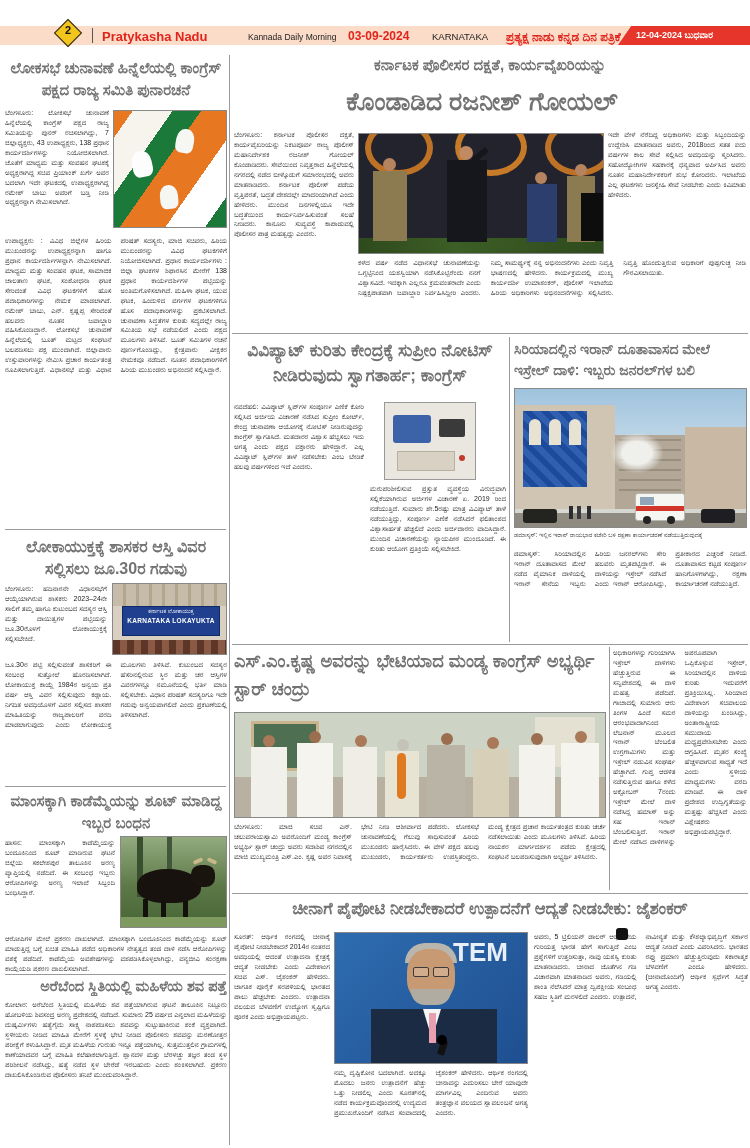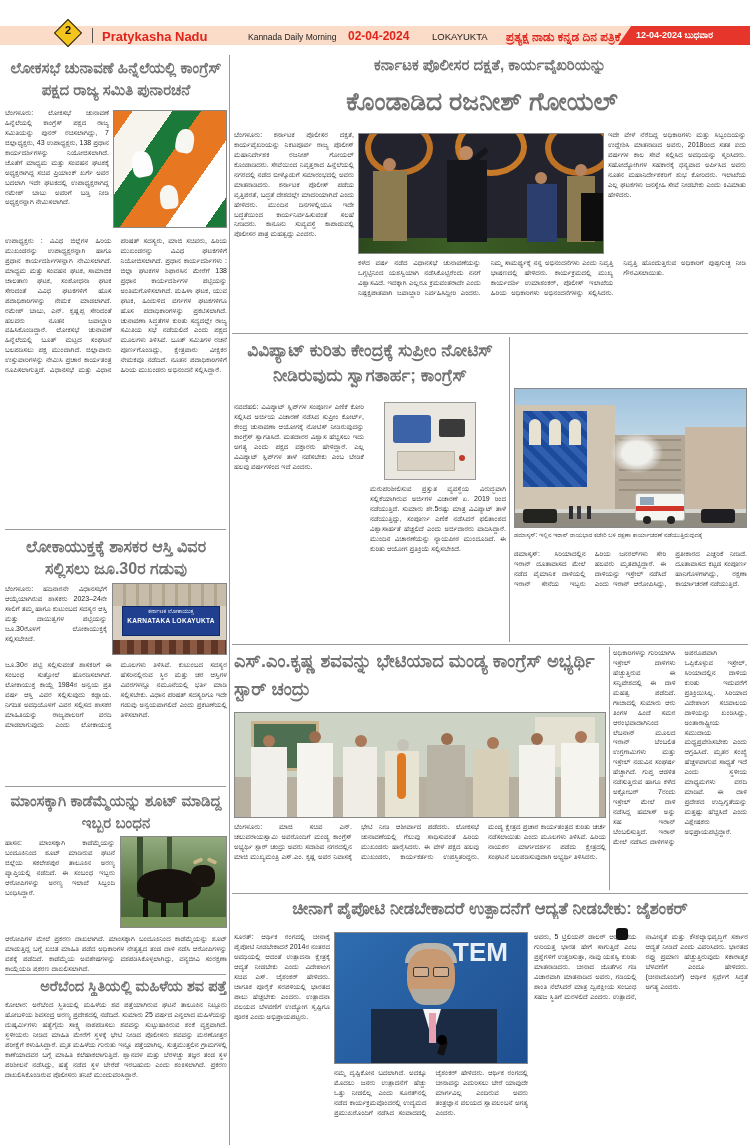--- a/index.html
+++ b/index.html
@@ -40,22 +40,22 @@
 <div id="page">
 
   <div id="mast">
     <div class="inner">
       <div class="diamond">
           <span>2</span>
         </div>
       <div class="mastdiv"></div>
       <div class="brand">Pratykasha Nadu</div>
       <div class="brandsub">Kannada Daily Morning</div>
-      <div class="mdate">02-04-2024</div>
-      <div class="mday">LOKAYUKTA</div>
+      <div class="mdate">03-09-2024</div>
+      <div class="mday">KARNATAKA</div>
       <div class="mtag">ಪ್ರತ್ಯಕ್ಷ ನಾಡು ಕನ್ನಡ ದಿನ ಪತ್ರಿಕೆ</div>
       <div class="datebox">
           <span>12-04-2024 ಬುಧವಾರ</span>
         </div>
     </div>
   </div>
 
   <div class="abs vrule" style="left:229px;top:55px;height:1090px;"></div>
   <div class="abs hrule" style="left:232px;top:333px;width:516px;"></div>
   <div class="abs vrule" style="left:509px;top:337px;height:305px;"></div>
@@ -135,20 +135,21 @@
   <div class="abs" style="left:370px;top:402px;width:136px;height:238px;">
     <div class="ph" style="position:relative;left:0;top:0;width:92px;height:78px;background:#e9e7e0;margin:0 0 4px 14px;border:1px solid #999;">
       <div class="sh" style="left:8px;top:12px;width:38px;height:28px;background:#3c63a8;border-radius:3px;"></div>
       <div class="sh" style="left:54px;top:16px;width:26px;height:18px;background:#3a3a3a;border-radius:2px;"></div>
       <div class="sh" style="left:12px;top:48px;width:56px;height:18px;background:#d9d2c4;border:1px solid #b8b0a0;"></div>
       <div class="sh" style="left:74px;top:52px;width:6px;height:6px;background:#c23a2a;border-radius:50%;"></div>
     </div>
     <div class="bt" style="width:136px;height:152px;">ಮರುಪರಿಶೀಲಿಸುವ ಪ್ರಸ್ತುತ ವ್ಯವಸ್ಥೆಯ ವಿರುದ್ಧವಾಗಿ ಸಲ್ಲಿಕೆಯಾಗಿರುವ ಅರ್ಜಿಗಳ ವಿಚಾರಣೆ ಏ. 2019 ರಿಂದ ನಡೆಯುತ್ತಿದೆ. ಸುಮಾರು ಶೇ.5ರಷ್ಟು ಮಾತ್ರ ವಿವಿಪ್ಯಾಟ್ ತಾಳೆ ನಡೆಯುತ್ತಿದ್ದು, ಸಂಪೂರ್ಣ ಎಣಿಕೆ ನಡೆಸಿದರೆ ಫಲಿತಾಂಶದ ವಿಶ್ವಾಸಾರ್ಹತೆ ಹೆಚ್ಚಲಿದೆ ಎಂದು ಅರ್ಜಿದಾರರು ವಾದಿಸಿದ್ದಾರೆ. ಮುಂದಿನ ವಿಚಾರಣೆಯನ್ನು ನ್ಯಾಯಪೀಠ ಮುಂದೂಡಿದೆ. ಈ ಕುರಿತು ಆಯೋಗ ಪ್ರತಿಕ್ರಿಯೆ ಸಲ್ಲಿಸಬೇಕಿದೆ.</div>
   </div>
 
+  <div class="abs hl" style="left:514px;top:339px;width:234px;font-size:14px;line-height:1.5;text-align:left;">ಸಿರಿಯಾದಲ್ಲಿನ ಇರಾನ್ ದೂತಾವಾಸದ ಮೇಲೆ ಇಸ್ರೇಲ್ ದಾಳಿ: ಇಬ್ಬರು ಜನರಲ್‌ಗಳ ಬಲಿ</div>
   <div class="ph" style="left:514px;top:388px;width:233px;height:140px;background:linear-gradient(180deg,#9fc3de,#cfe0ea 55%,#d8d4c8);">
     <div class="sh" style="left:0;top:16px;width:100px;height:104px;background:#cfc5b2;"></div>
     <div class="sh" style="left:8px;top:22px;width:64px;height:76px;background:repeating-linear-gradient(45deg,#2f5fae 0 6px,#1d4a9a 6px 12px);"></div>
     <div class="sh" style="left:14px;top:30px;width:12px;height:26px;background:#e8e2d2;border-radius:6px 6px 0 0;"></div>
     <div class="sh" style="left:34px;top:30px;width:12px;height:26px;background:#e8e2d2;border-radius:6px 6px 0 0;"></div>
     <div class="sh" style="left:54px;top:30px;width:12px;height:26px;background:#e8e2d2;border-radius:6px 6px 0 0;"></div>
     <div class="sh" style="left:100px;top:46px;width:70px;height:74px;background:#b3a898;"></div>
     <div class="sh" style="left:104px;top:50px;width:62px;height:60px;background:repeating-linear-gradient(0deg,transparent 0 8px,#9a8f7e 8px 10px);"></div>
     <div class="sh" style="left:170px;top:38px;width:63px;height:82px;background:#c9b9a4;"></div>
     <div class="sh" style="left:96px;top:44px;width:52px;height:40px;background:radial-gradient(ellipse,#efefec 0 40%,rgba(255,255,255,0) 72%);"></div>
@@ -162,21 +163,21 @@
     <div class="sh" style="left:8px;bottom:4px;width:34px;height:14px;background:#23231f;border-radius:3px;"></div>
     <div class="sh" style="left:186px;bottom:4px;width:34px;height:14px;background:#1d1d22;border-radius:3px;"></div>
     <div class="sh" style="left:54px;bottom:8px;width:4px;height:13px;background:#2c2c30;"></div>
     <div class="sh" style="left:62px;bottom:8px;width:4px;height:13px;background:#3a3a40;"></div>
     <div class="sh" style="left:72px;bottom:8px;width:4px;height:13px;background:#2c2c30;"></div>
   </div>
   <div class="abs cap" style="left:514px;top:531px;width:233px;height:16px;">ಡಮಾಸ್ಕಸ್: ಇಲ್ಲಿನ ಇರಾನ್ ರಾಯಭಾರ ಕಚೇರಿ ಬಳಿ ರಕ್ಷಣಾ ಕಾರ್ಯಾಚರಣೆ ನಡೆಯುತ್ತಿರುವುದಕ್ಕೆ</div>
   <div class="abs bt bt3" style="left:514px;top:549px;width:233px;height:92px;">ಡಮಾಸ್ಕಸ್: ಸಿರಿಯಾದಲ್ಲಿನ ಇರಾನ್ ದೂತಾವಾಸದ ಮೇಲೆ ನಡೆದ ವೈಮಾನಿಕ ದಾಳಿಯಲ್ಲಿ ಇರಾನ್ ಸೇನೆಯ ಇಬ್ಬರು ಹಿರಿಯ ಜನರಲ್‌ಗಳು ಸೇರಿ ಹಲವರು ಮೃತಪಟ್ಟಿದ್ದಾರೆ. ಈ ದಾಳಿಯನ್ನು ಇಸ್ರೇಲ್ ನಡೆಸಿದೆ ಎಂದು ಇರಾನ್ ಆರೋಪಿಸಿದ್ದು, ಪ್ರತೀಕಾರದ ಎಚ್ಚರಿಕೆ ನೀಡಿದೆ. ದೂತಾವಾಸದ ಕಟ್ಟಡ ಸಂಪೂರ್ಣ ಹಾನಿಗೊಳಗಾಗಿದ್ದು, ರಕ್ಷಣಾ ಕಾರ್ಯಾಚರಣೆ ನಡೆಯುತ್ತಿದೆ.</div>
   <div class="abs bt bt2" style="left:613px;top:648px;width:134px;height:242px;">ಅಧಿಕಾರಿಗಳನ್ನು ಗುರಿಯಾಗಿಸಿ ಇಸ್ರೇಲ್ ದಾಳಿಗಳು ಹೆಚ್ಚುತ್ತಿರುವ ಈ ಸನ್ನಿವೇಶದಲ್ಲಿ ಈ ದಾಳಿ ಮಹತ್ವ ಪಡೆದಿದೆ. ಗಾಜಾದಲ್ಲಿ ಸುಮಾರು ಆರು ತಿಂಗಳ ಹಿಂದೆ ಸಮರ ಆರಂಭವಾದಾಗಿನಿಂದ ಲೆಬನಾನ್ ಮೂಲದ ಇರಾನ್ ಬೆಂಬಲಿತ ಉಗ್ರಗಾಮಿಗಳು ಮತ್ತು ಇಸ್ರೇಲ್ ನಡುವಿನ ಸಂಘರ್ಷ ಹೆಚ್ಚಾಗಿದೆ. ಗುಪ್ತ ಆಡಳಿತ ನಡೆಸುತ್ತಿರುವ ಹಾಗೂ ಕಳೆದ ಅಕ್ಟೋಬರ್ 7ರಂದು ಇಸ್ರೇಲ್ ಮೇಲೆ ದಾಳಿ ನಡೆಸಿದ್ದ ಹಮಾಸ್ ಅನ್ನು ಸಹ ಇರಾನ್ ಬೆಂಬಲಿಸುತ್ತಿದೆ. ಇರಾನ್ ಮೇಲೆ ನಡೆಸಿದ ದಾಳಿಗಳನ್ನು ಅಪರೂಪವಾಗಿ ಒಪ್ಪಿಕೊಳ್ಳುವ ಇಸ್ರೇಲ್, ಸಿರಿಯಾದಲ್ಲಿನ ದಾಳಿಯ ಕುರಿತು ಇದುವರೆಗೆ ಪ್ರತಿಕ್ರಿಯಿಸಿಲ್ಲ. ಸಿರಿಯಾದ ವಿದೇಶಾಂಗ ಸಚಿವಾಲಯ ದಾಳಿಯನ್ನು ಖಂಡಿಸಿದ್ದು, ಅಂತಾರಾಷ್ಟ್ರೀಯ ಸಮುದಾಯ ಮಧ್ಯಪ್ರವೇಶಿಸಬೇಕು ಎಂದು ಆಗ್ರಹಿಸಿದೆ. ಮೃತರ ಸಂಖ್ಯೆ ಹೆಚ್ಚಳವಾಗುವ ಸಾಧ್ಯತೆ ಇದೆ ಎಂದು ಸ್ಥಳೀಯ ಮಾಧ್ಯಮಗಳು ವರದಿ ಮಾಡಿವೆ. ಈ ದಾಳಿ ಪ್ರದೇಶದ ಉದ್ವಿಗ್ನತೆಯನ್ನು ಮತ್ತಷ್ಟು ಹೆಚ್ಚಿಸಿದೆ ಎಂದು ವಿಶ್ಲೇಷಕರು ಅಭಿಪ್ರಾಯಪಟ್ಟಿದ್ದಾರೆ.</div>
 
-  <div class="abs hl" style="left:234px;top:648px;width:372px;font-size:18px;line-height:1.55;text-align:left;">ಎಸ್.ಎಂ.ಕೃಷ್ಣ ಶವವನ್ನು ಭೇಟಿಯಾದ ಮಂಡ್ಯ ಕಾಂಗ್ರೆಸ್ ಅಭ್ಯರ್ಥಿ ಸ್ಟಾರ್ ಚಂದ್ರು</div>
+  <div class="abs hl" style="left:234px;top:648px;width:372px;font-size:18px;line-height:1.55;text-align:left;">ಎಸ್.ಎಂ.ಕೃಷ್ಣ ಅವರನ್ನು ಭೇಟಿಯಾದ ಮಂಡ್ಯ ಕಾಂಗ್ರೆಸ್ ಅಭ್ಯರ್ಥಿ ಸ್ಟಾರ್ ಚಂದ್ರು</div>
   <div class="ph" style="left:234px;top:712px;width:372px;height:106px;background:linear-gradient(180deg,#cdd3c5 0 62%,#b8b0a0 62%);">
     <div class="sh" style="left:16px;top:8px;width:62px;height:44px;background:#4f6f52;border:3px solid #c9b48e;"></div>
     <div class="sh" style="left:300px;top:4px;width:60px;height:50px;background:#e4e0d2;"></div>
     <div class="head" style="left:28px;top:22px;width:12px;height:12px;background:#a9795a;"></div>
     <div class="sh" style="left:16px;top:34px;width:36px;height:72px;background:#f2f0ea;"></div>
     <div class="head" style="left:74px;top:18px;width:12px;height:12px;background:#9c6e50;"></div>
     <div class="sh" style="left:62px;top:30px;width:36px;height:76px;background:#f6f4ee;"></div>
     <div class="head" style="left:120px;top:22px;width:12px;height:12px;background:#a9795a;"></div>
     <div class="sh" style="left:108px;top:34px;width:34px;height:72px;background:#efede6;"></div>
     <div class="head" style="left:162px;top:26px;width:12px;height:12px;background:#c5c2b8;"></div>

